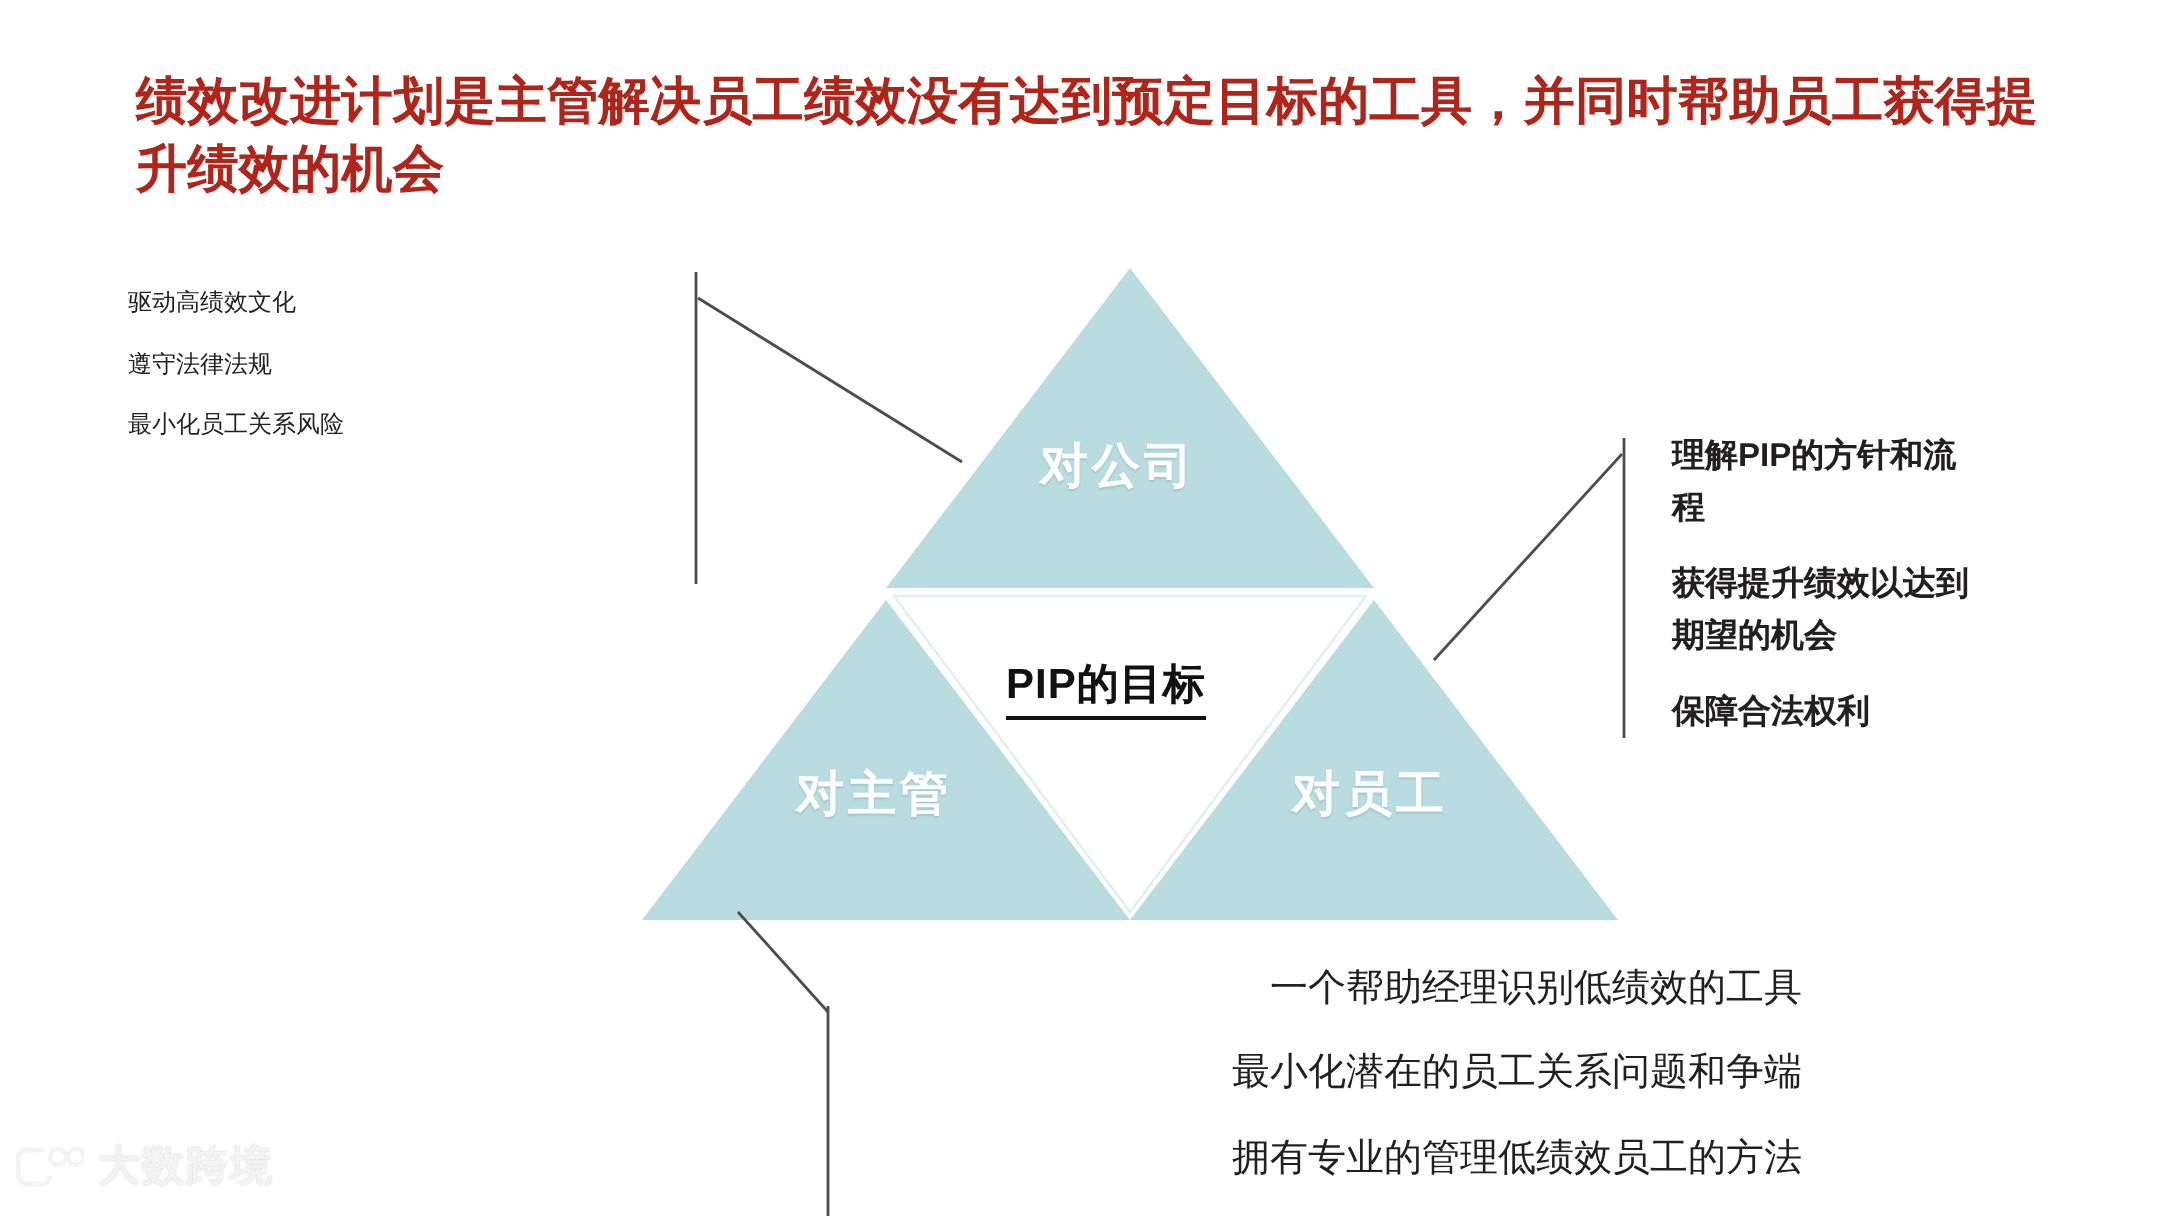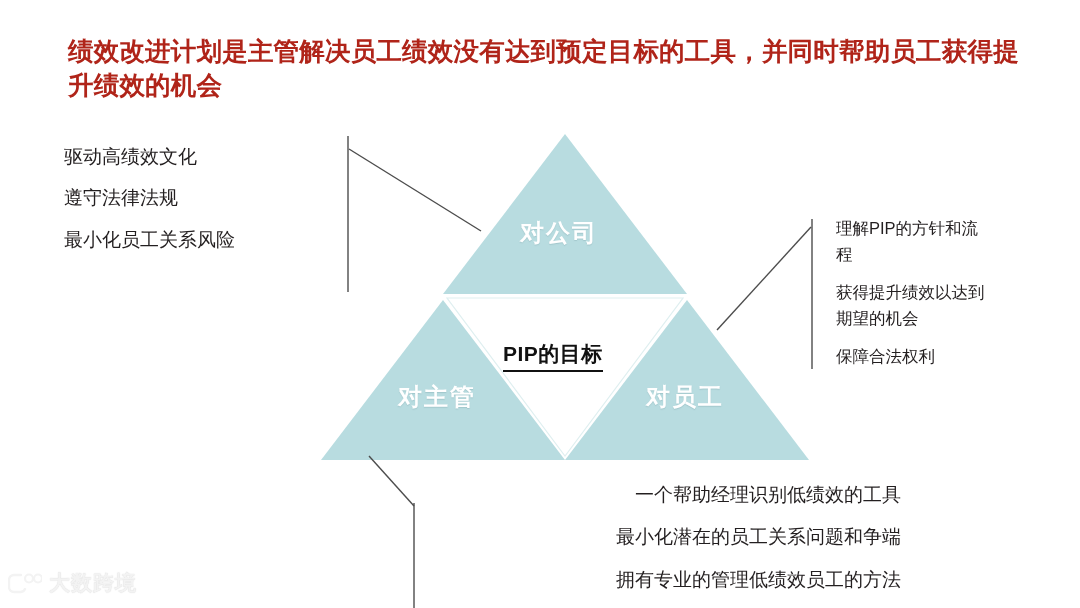--- a/index.html
+++ b/index.html
@@ -56,54 +56,54 @@
     white-space: nowrap;
     text-shadow: 0 1px 1px rgba(120,160,165,0.35);
   }
   .tri-label.company { left: 520px; top: 217px; }
   .tri-label.manager { left: 398px; top: 381px; }
   .tri-label.employee { left: 646px; top: 381px; }
 
   .center-label {
     position: absolute;
     left: 503px;
-    top: 340px;
+    top: 328px;
     font-size: 21px;
     font-weight: bold;
     color: #111111;
     letter-spacing: 0.5px;
     white-space: nowrap;
     border-bottom: 2.5px solid #111111;
     padding-bottom: 2px;
   }
 
   
   .txt-block {
     position: absolute;
-    font-size: 19px;
+    font-size: 12px;
     line-height: 1.55;
     color: #231f20;
   }
   .txt-block .line { white-space: nowrap; }
 
   #left-block {
     left: 64px;
     top: 142px;
     width: 276px;
   }
   #left-block .item { margin-bottom: 12px; }
   #left-block .item:last-child { margin-bottom: 0; }
 
   #right-block {
     left: 836px;
     top: 216px;
     width: 200px;
     font-size: 16.5px;
   }
-  #right-block .item { margin-bottom: 13px; }
+  #right-block .item { margin-bottom: 13px; font-weight: bold; }
   #right-block .item .line { white-space: normal; }
   #right-block .item:last-child { margin-bottom: 0; }
 
   #bottom-block {
     left: 441px;
     top: 480px;
     width: 460px;
     font-size: 19px;
     text-align: right;
   }

